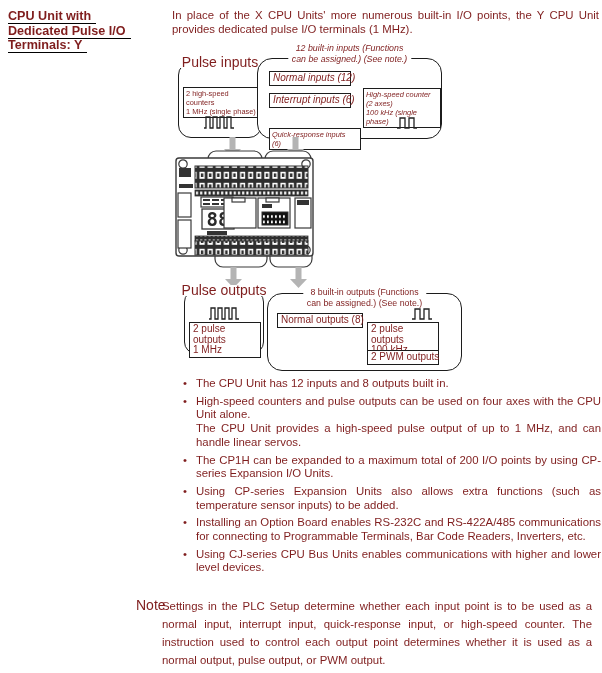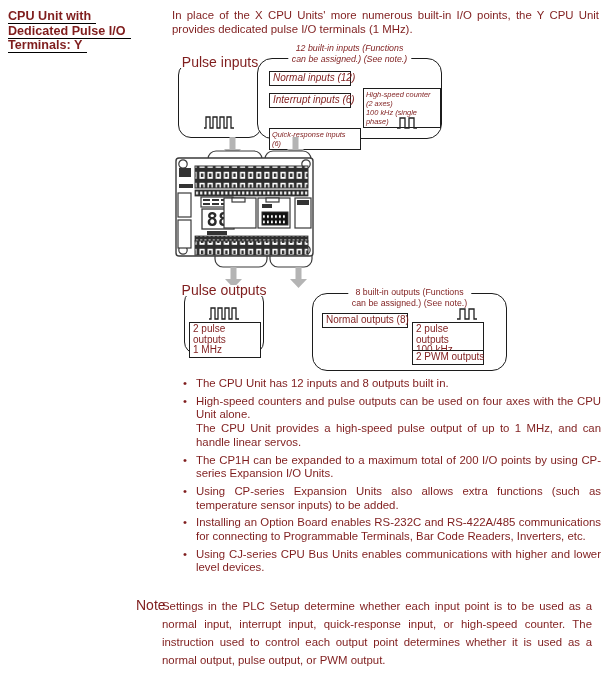--- a/index.html
+++ b/index.html
@@ -57,20 +57,24 @@
   <div class="heading">
     <div><span class="hl">CPU Unit with</span></div>
     <div><span class="hl">Dedicated Pulse I/O</span></div>
     <div><span class="hl">Terminals: Y</span></div>
   </div>
 
   <div class="intro">In place of the X CPU Units' more numerous built-in I/O points, the Y CPU Unit provides dedicated pulse I/O terminals (1 MHz).</div>
 
   <div class="rbox" style="left:178px; top:62px; width:82px; height:74px; border-radius:13px;">
     <div class="tag">Pulse inputs</div>
+    <div class="sbox" style="left:4px; top:24px; width:70px;">
+      <div>2 high-speed counters</div>
+      <div>1 MHz (single phase)</div>
+    </div>
     <svg class="wave" style="left:24px; top:50px;" width="32" height="17" viewBox="0 0 32 17">
       <path d="M1 15 H3 V4 H7 V15 H10 V4 H14 V15 H17 V4 H21 V15 H24 V4 H28 V15 H31"></path>
     </svg>
   </div>
 
   <div class="rbox" style="left:257px; top:58px; width:183px; height:79px; border-radius:15px;font-style:italic;">
     <div class="tag2" style="top:-16px;">
       <div>12 built-in inputs (Functions</div>
       <div>can be assigned.) (See note.)</div>
     </div>
@@ -176,21 +180,21 @@
     <div class="tag">Pulse outputs</div>
     <svg class="wave" style="left:23px; top:13px;" width="32" height="17" viewBox="0 0 32 17">
       <path d="M1 15 H3 V4 H7 V15 H10 V4 H14 V15 H17 V4 H21 V15 H24 V4 H28 V15 H31"></path>
     </svg>
     <div class="mbox" style="left:4px; top:31px; width:64px; white-space:normal;">
       <div>2 pulse outputs</div>
       <div>1 MHz</div>
     </div>
   </div>
 
-  <div class="rbox" style="left:267px; top:293px; width:193px; height:76px; border-radius:15px;margin-left:45px;">
+  <div class="rbox" style="left:267px; top:293px; width:193px; height:76px; border-radius:15px;">
     <div class="tag2" style="top:-7px;">
       <div>8 built-in outputs (Functions</div>
       <div>can be assigned.) (See note.)</div>
     </div>
     <div class="mbox" style="left:9px; top:19px; width:78px;">Normal outputs (8)</div>
     <svg class="wave" style="left:143px; top:12px;" width="22" height="15" viewBox="0 0 22 15">
       <path d="M1 13 H4 V3 H9 V13 H13 V3 H18 V13 H21"></path>
     </svg>
     <div class="mbox" style="left:99px; top:28px; width:64px; white-space:normal;">
       <div>2 pulse outputs</div>

